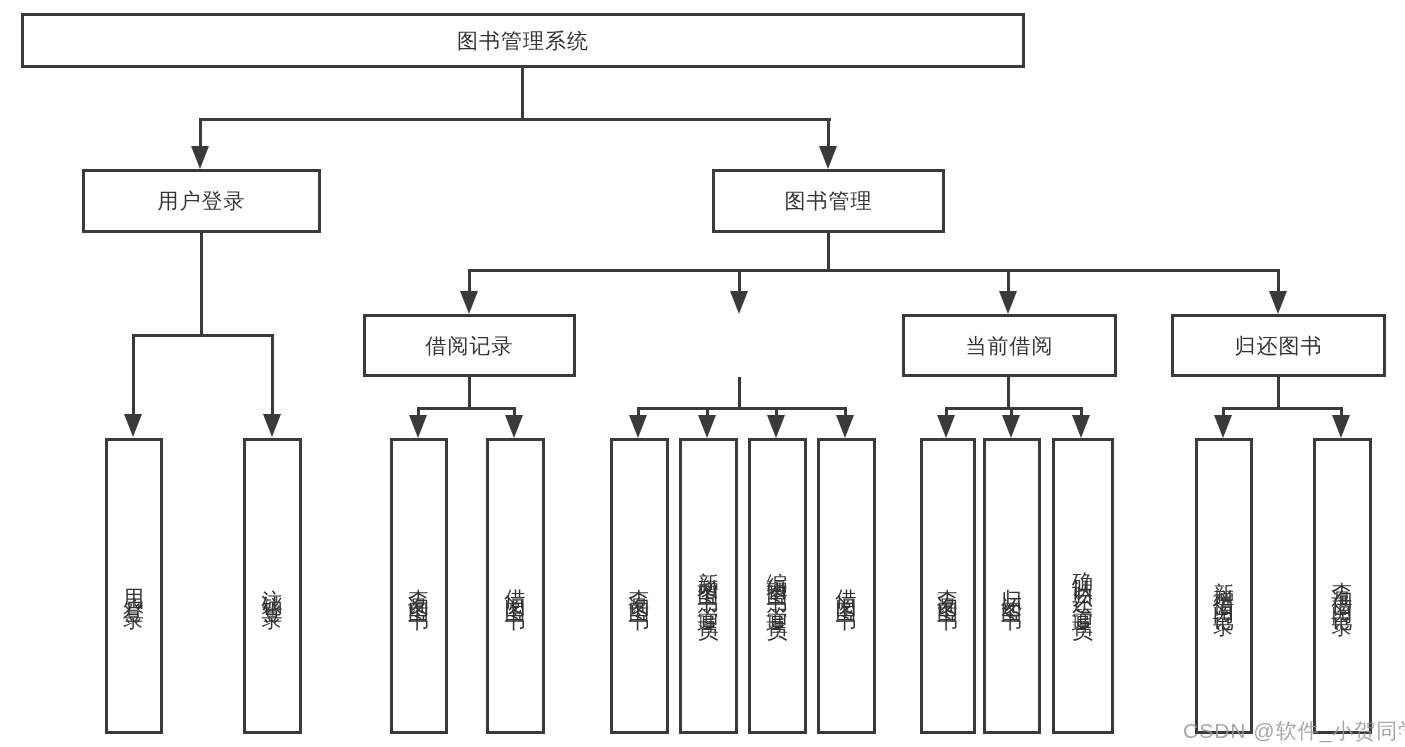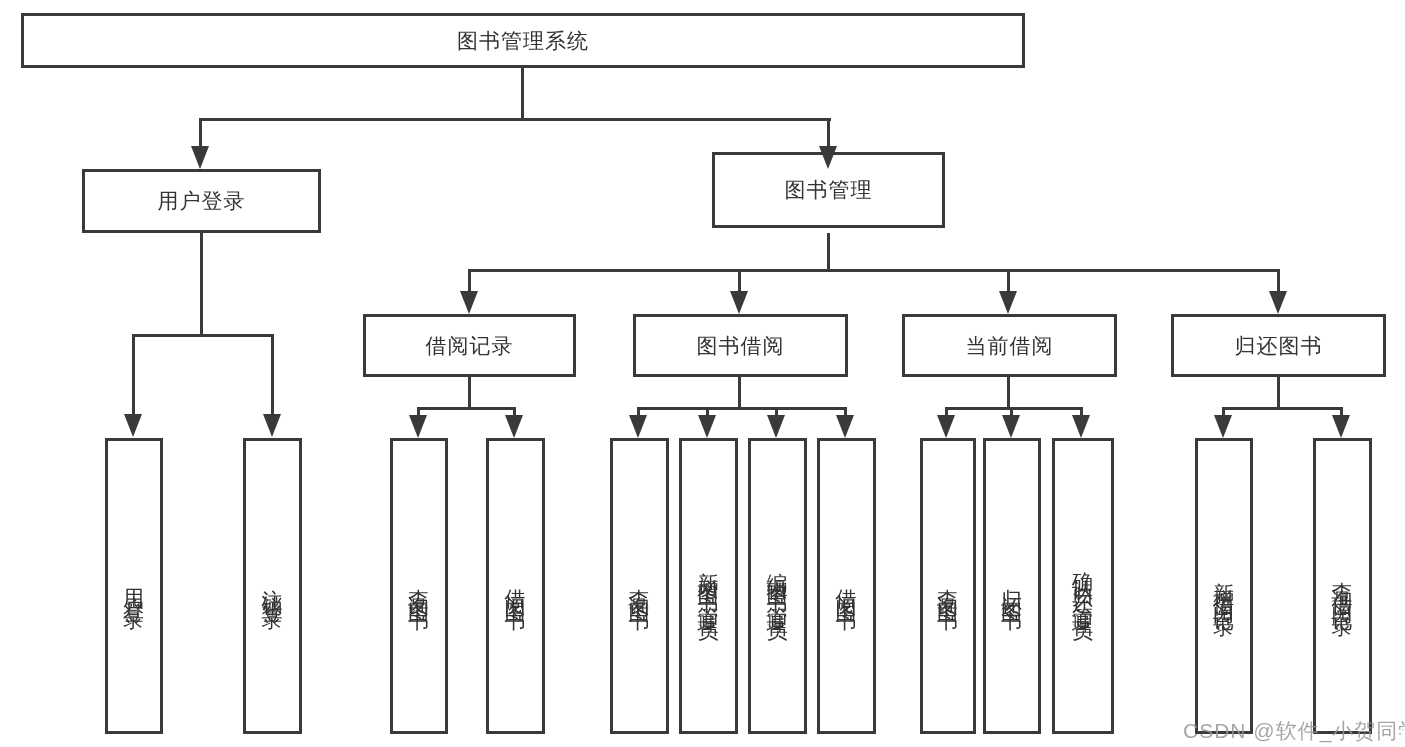--- a/index.html
+++ b/index.html
@@ -59,31 +59,28 @@
 <div id="stage">
 
   <div class="box" style="left:21px;top:13px;width:1004px;height:55px;">
     <span>图书管理系统</span>
   </div>
 
   <div class="box" style="left:82px;top:169px;width:239px;height:64px;">
     <span>用户登录</span>
   </div>
 
-  <div class="box" style="left:712px;top:152px;width:233px;height:76px;">
+  <div class="box" style="left:712px;top:169px;width:233px;height:64px;">
     <span>图书管理</span>
   </div>
 
   <div class="box" style="left:363px;top:314px;width:213px;height:63px;">
     <span>借阅记录</span>
   </div>
 
-  <div class="box" style="left:633px;top:314px;width:215px;height:63px;">
-    <span>图书借阅</span>
-  </div>
 
   <div class="box" style="left:902px;top:314px;width:215px;height:63px;text-align:center;">
     <span>当前借阅</span>
   </div>
 
   <div class="box" style="left:1171px;top:314px;width:215px;height:63px;">
     <span>归还图书</span>
   </div>
 
   <div class="box" style="left:105px;top:438px;width:58px;height:296px;">

